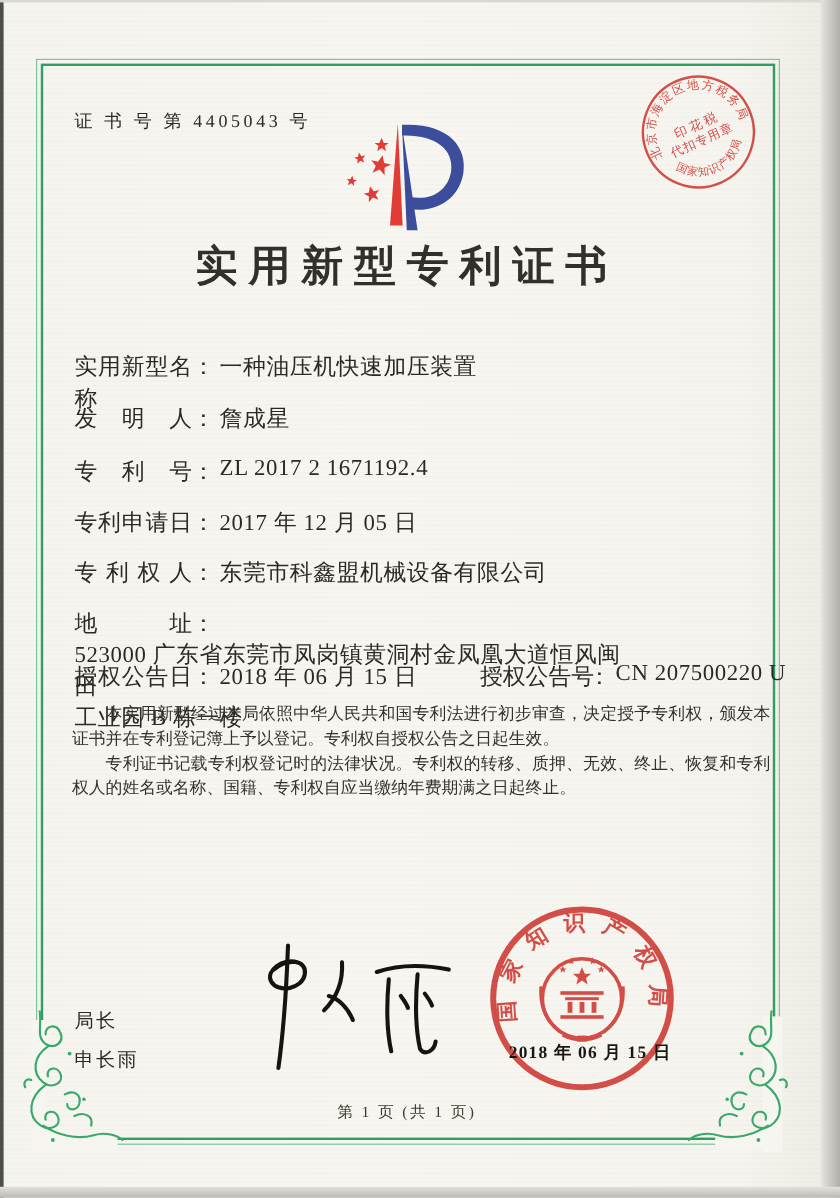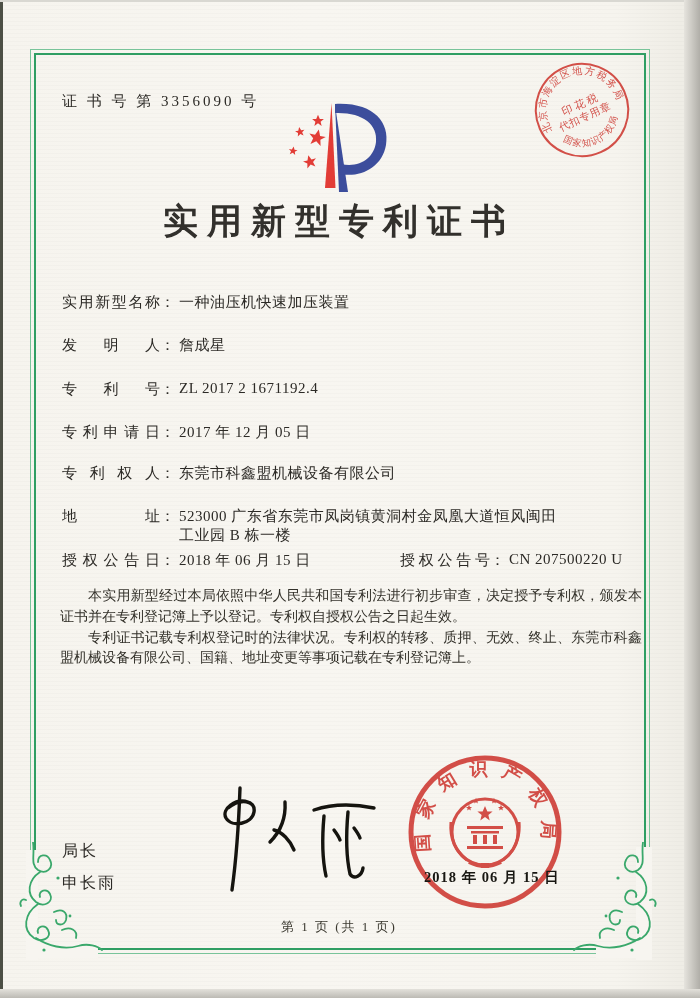--- a/index.html
+++ b/index.html
@@ -30,21 +30,21 @@
 
   .cert-number{position:absolute;left:62px;top:92px;font-size:15px;letter-spacing:3px;color:#2c2a26;z-index:5;}
 
   .logo{position:absolute;left:278px;top:100px;width:140px;height:92px;z-index:4;}
 
   .title{
     position:absolute;left:30px;top:198px;width:618px;text-align:center;
     font-size:35px;font-weight:700;letter-spacing:9px;color:#32302c;z-index:5;
   }
 
-  .row{position:absolute;left:62px;width:578px;font-size:15px;color:#2c2a26;z-index:5;}
+  .row{position:absolute;left:62px;width:578px;font-size:19px;color:#2c2a26;z-index:5;}
   .flabel{display:inline-block;width:98px;text-align:justify;text-align-last:justify;vertical-align:top;}
   .fcolon{display:inline-block;vertical-align:top;margin-right:4px;}
   .fvalue{display:inline-block;letter-spacing:0.5px;vertical-align:top;max-width:460px;}
   .prewrap{white-space:pre-line;}
   .grant-pair{position:absolute;left:338px;top:0;white-space:nowrap;}
 
   .paras{position:absolute;left:60px;top:586px;width:582px;z-index:5;
     font-size:14px;line-height:20.8px;color:#33312a;text-align:justify;}
   .paras p{margin:0;text-indent:2em;}
 
@@ -103,21 +103,21 @@
       <path d="M48,88 C56,84 64,88 62,96"></path>
       <path d="M12,58 C8,56 5,60 7,64"></path>
     </g>
     <g fill="#3aa86b">
       <circle cx="44" cy="36" r="1.6"></circle>
         <circle cx="30" cy="108" r="1.6"></circle>
         <circle cx="56" cy="74" r="1.4"></circle>
     </g>
   </svg>
 
-  <div class="cert-number">证 书 号 第 3356090 号</div>
+  <div class="cert-number">证 书 号 第 4405043 号</div>
 
   <svg class="logo" viewBox="0 0 140 92">
     <g fill="#e23c36">
       <path transform="translate(40,21) scale(0.62)" d="M0,-10 L2.94,-3.09 L9.51,-3.09 L4.19,1.18 L5.88,8.09 L0,3.82 L-5.88,8.09 L-4.19,1.18 L-9.51,-3.09 L-2.94,-3.09 Z"></path>
       <path transform="translate(39,38) scale(0.88) rotate(12)" d="M0,-10 L2.94,-3.09 L9.51,-3.09 L4.19,1.18 L5.88,8.09 L0,3.82 L-5.88,8.09 L-4.19,1.18 L-9.51,-3.09 L-2.94,-3.09 Z"></path>
       <path transform="translate(22,32) scale(0.5) rotate(-10)" d="M0,-10 L2.94,-3.09 L9.51,-3.09 L4.19,1.18 L5.88,8.09 L0,3.82 L-5.88,8.09 L-4.19,1.18 L-9.51,-3.09 L-2.94,-3.09 Z"></path>
       <path transform="translate(15,51) scale(0.46) rotate(8)" d="M0,-10 L2.94,-3.09 L9.51,-3.09 L4.19,1.18 L5.88,8.09 L0,3.82 L-5.88,8.09 L-4.19,1.18 L-9.51,-3.09 L-2.94,-3.09 Z"></path>
       <path transform="translate(32,62) scale(0.7) rotate(-14)" d="M0,-10 L2.94,-3.09 L9.51,-3.09 L4.19,1.18 L5.88,8.09 L0,3.82 L-5.88,8.09 L-4.19,1.18 L-9.51,-3.09 L-2.94,-3.09 Z"></path>
     </g>
     <g>
@@ -166,21 +166,21 @@
   </div>
   <div class="row" style="top:551px;">
     <span class="flabel">授权公告日</span><span class="fcolon">：</span><span class="fvalue">2018 年 06 月 15 日</span>
     <span class="grant-pair">
       <span class="flabel" style="width:90px;">授权公告号</span><span class="fcolon">：</span><span class="fvalue">CN 207500220 U</span>
     </span>
   </div>
 
   <div class="paras">
     <p>本实用新型经过本局依照中华人民共和国专利法进行初步审查，决定授予专利权，颁发本证书并在专利登记簿上予以登记。专利权自授权公告之日起生效。</p>
-    <p>专利证书记载专利权登记时的法律状况。专利权的转移、质押、无效、终止、东莞市科鑫盟机械设备有限公司、国籍、地址变更等事项记载在专利登记簿上。</p>
+    <p>专利证书记载专利权登记时的法律状况。专利权的转移、质押、无效、终止、恢复和专利权人的姓名或名称、国籍、专利权自应当缴纳年费期满之日起终止。</p>
   </div>
 
   <div class="signer" style="top:830px;">局长</div>
   <div class="signer" style="top:862px;">申长雨</div>
 
   <svg class="signature" viewBox="0 0 210 108">
     <g fill="none" stroke="#15140f" stroke-width="3.4" stroke-linecap="round">
       <path d="M46,22 C58,12 74,14 72,26 C70,38 50,42 44,32 C39,23 54,12 66,16"></path>
       <path d="M58,2 C57,30 55,68 50,104"></path>
       <path d="M103,16 C104,32 98,46 88,56"></path>

